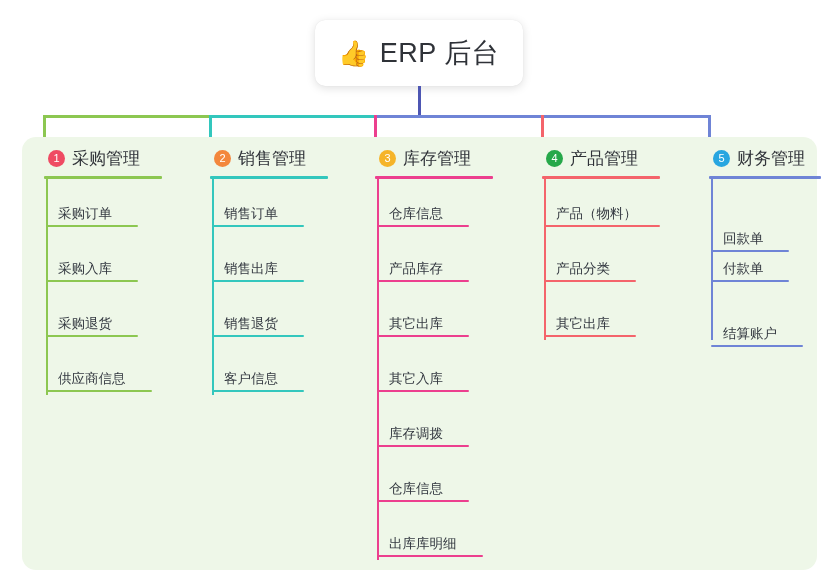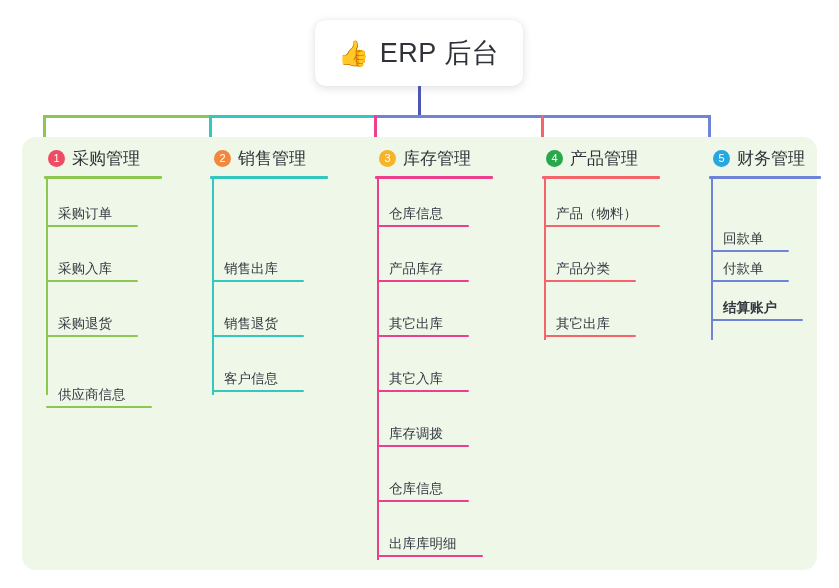--- a/index.html
+++ b/index.html
@@ -163,32 +163,36 @@
           <div class="item-rule" style="width: 92px; background: rgb(140, 199, 81);"></div>
         </div>
         <div class="item" style="top: 111px; height: 26px; width: 138px; font-family: Liberation Serif, serif;">
           <span class="item-label">采购入库</span>
           <div class="item-rule" style="width: 92px; background: rgb(140, 199, 81);"></div>
         </div>
         <div class="item" style="top: 166px; height: 26px; width: 138px;">
           <span class="item-label">采购退货</span>
           <div class="item-rule" style="width: 92px; background: rgb(140, 199, 81);"></div>
         </div>
-        <div class="item" style="top: 221px; height: 26px; width: 138px; margin-top: 16px;">
+        <div class="item" style="top: 221px; height: 26px; width: 138px;">
           <span class="item-label">供应商信息</span>
           <div class="item-rule" style="width: 106px; background: rgb(140, 199, 81);"></div>
         </div>
       </div>
       <div class="column" style="left: 198px; width: 138px; height: 257px;">
         <div class="col-head">
           <span class="badge" style="background: rgb(243, 135, 60);">2</span>
           <span class="col-title">销售管理</span>
         </div>
         <div class="head-rule" style="width: 118px; background: rgb(51, 199, 189); top: 31px;"></div>
         <div class="spine" style="left: 14px; background: rgb(51, 199, 189); height: 216px;"></div>
+        <div class="item" style="top: 56px; height: 26px; width: 138px;">
+          <span class="item-label">销售订单</span>
+          <div class="item-rule" style="width: 92px; background: rgb(51, 199, 189);"></div>
+        </div>
         <div class="item" style="top: 111px; height: 26px; width: 138px;">
           <span class="item-label">销售出库</span>
           <div class="item-rule" style="width: 92px; background: rgb(51, 199, 189);"></div>
         </div>
         <div class="item" style="top: 166px; height: 26px; width: 138px;">
           <span class="item-label">销售退货</span>
           <div class="item-rule" style="width: 92px; background: rgb(51, 199, 189);"></div>
         </div>
         <div class="item" style="top: 221px; height: 26px; width: 138px;">
           <span class="item-label">客户信息</span>
@@ -259,20 +263,20 @@
         <div class="head-rule" style="width: 112px; background: rgb(111, 132, 214); top: 31px;"></div>
         <div class="spine" style="left: 14px; background: rgb(111, 132, 214); height: 161px;"></div>
         <div class="item" style="top: 56px; height: 26px; width: 132px; margin-top: 25px;">
           <span class="item-label">回款单</span>
           <div class="item-rule" style="width: 78px; background: rgb(111, 132, 214);"></div>
         </div>
         <div class="item" style="top: 111px; height: 26px; width: 132px;">
           <span class="item-label">付款单</span>
           <div class="item-rule" style="width: 78px; background: rgb(111, 132, 214);"></div>
         </div>
-        <div class="item" style="top: 150px; height: 26px; width: 132px; font-weight: bold;">
+        <div class="item" style="top: 176px; height: 26px; width: 132px;">
           <span class="item-label">结算账户</span>
           <div class="item-rule" style="width: 92px; background: rgb(111, 132, 214);"></div>
         </div>
       </div>
     </div>
 
 </div>
 
 </body></html>

